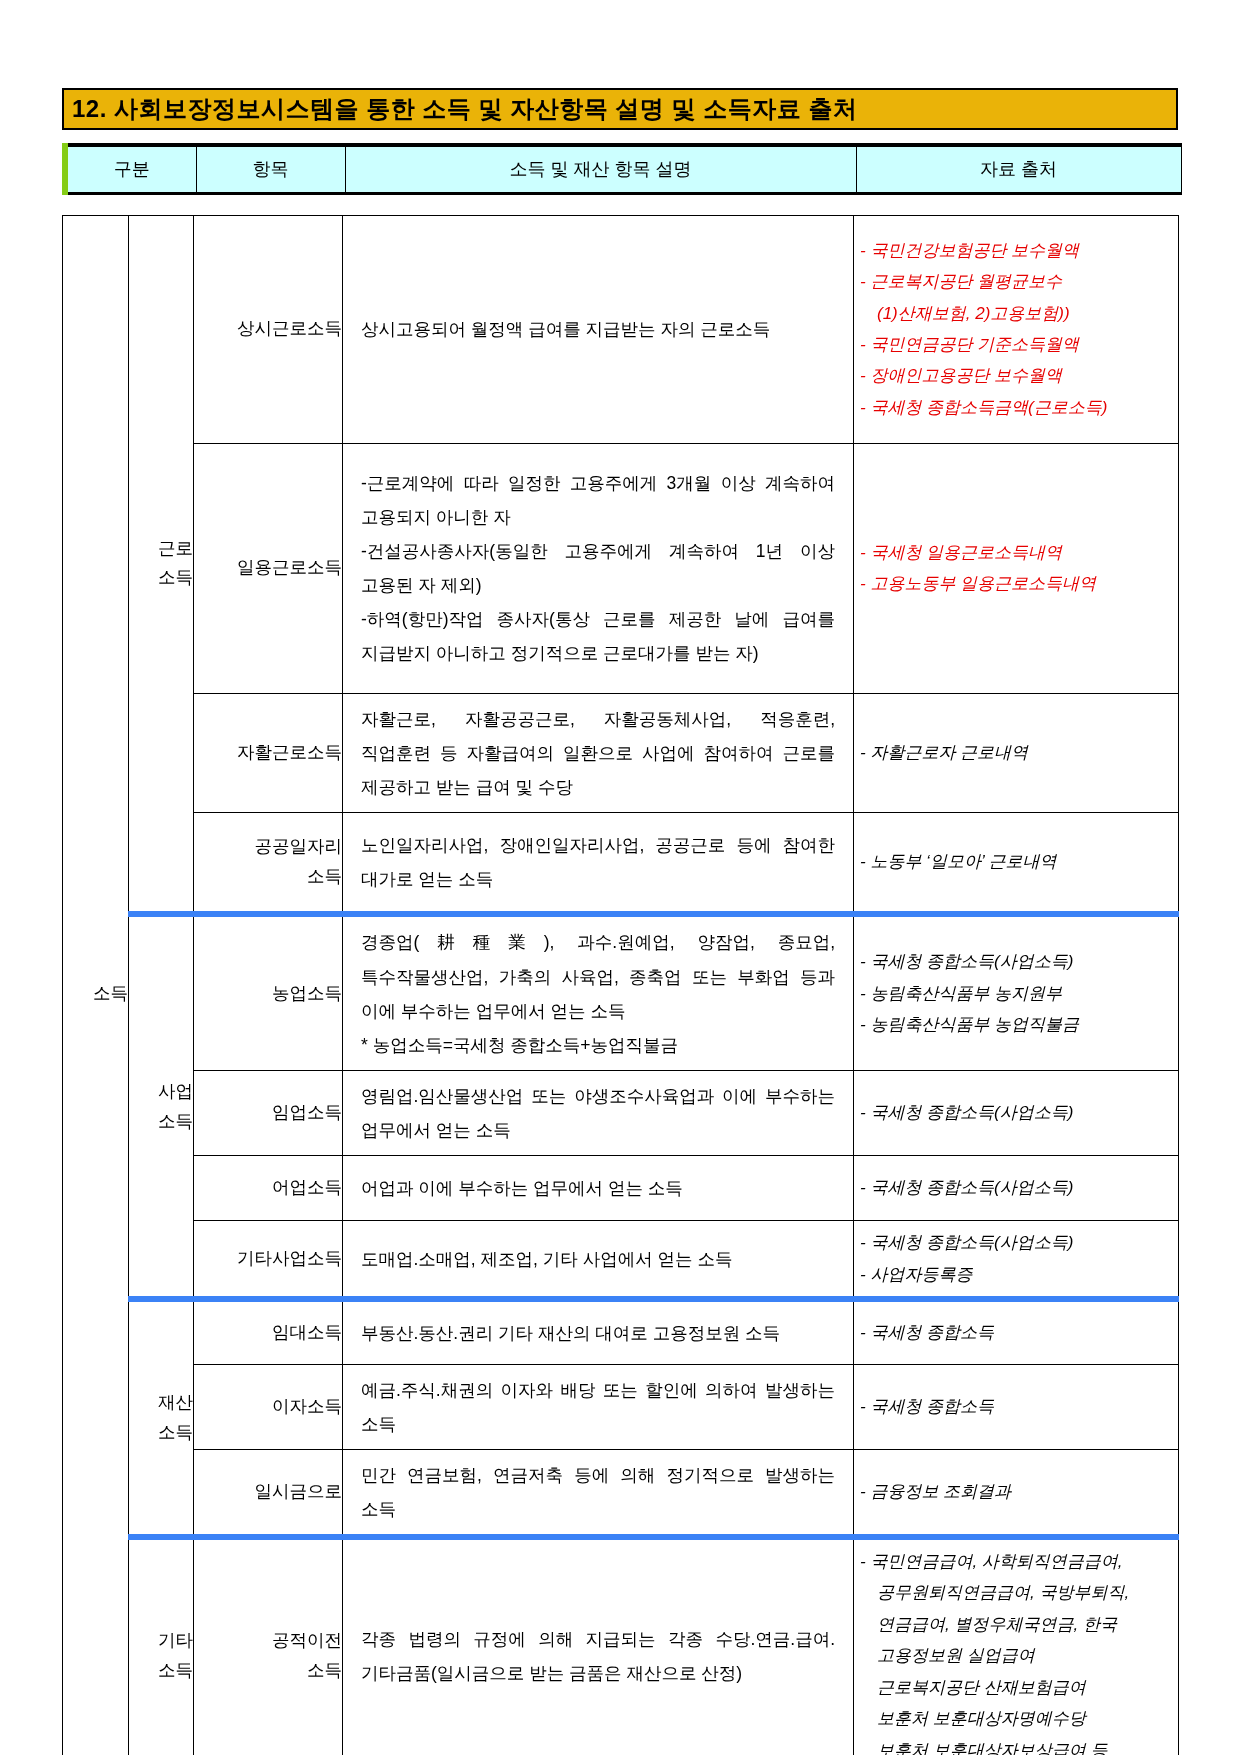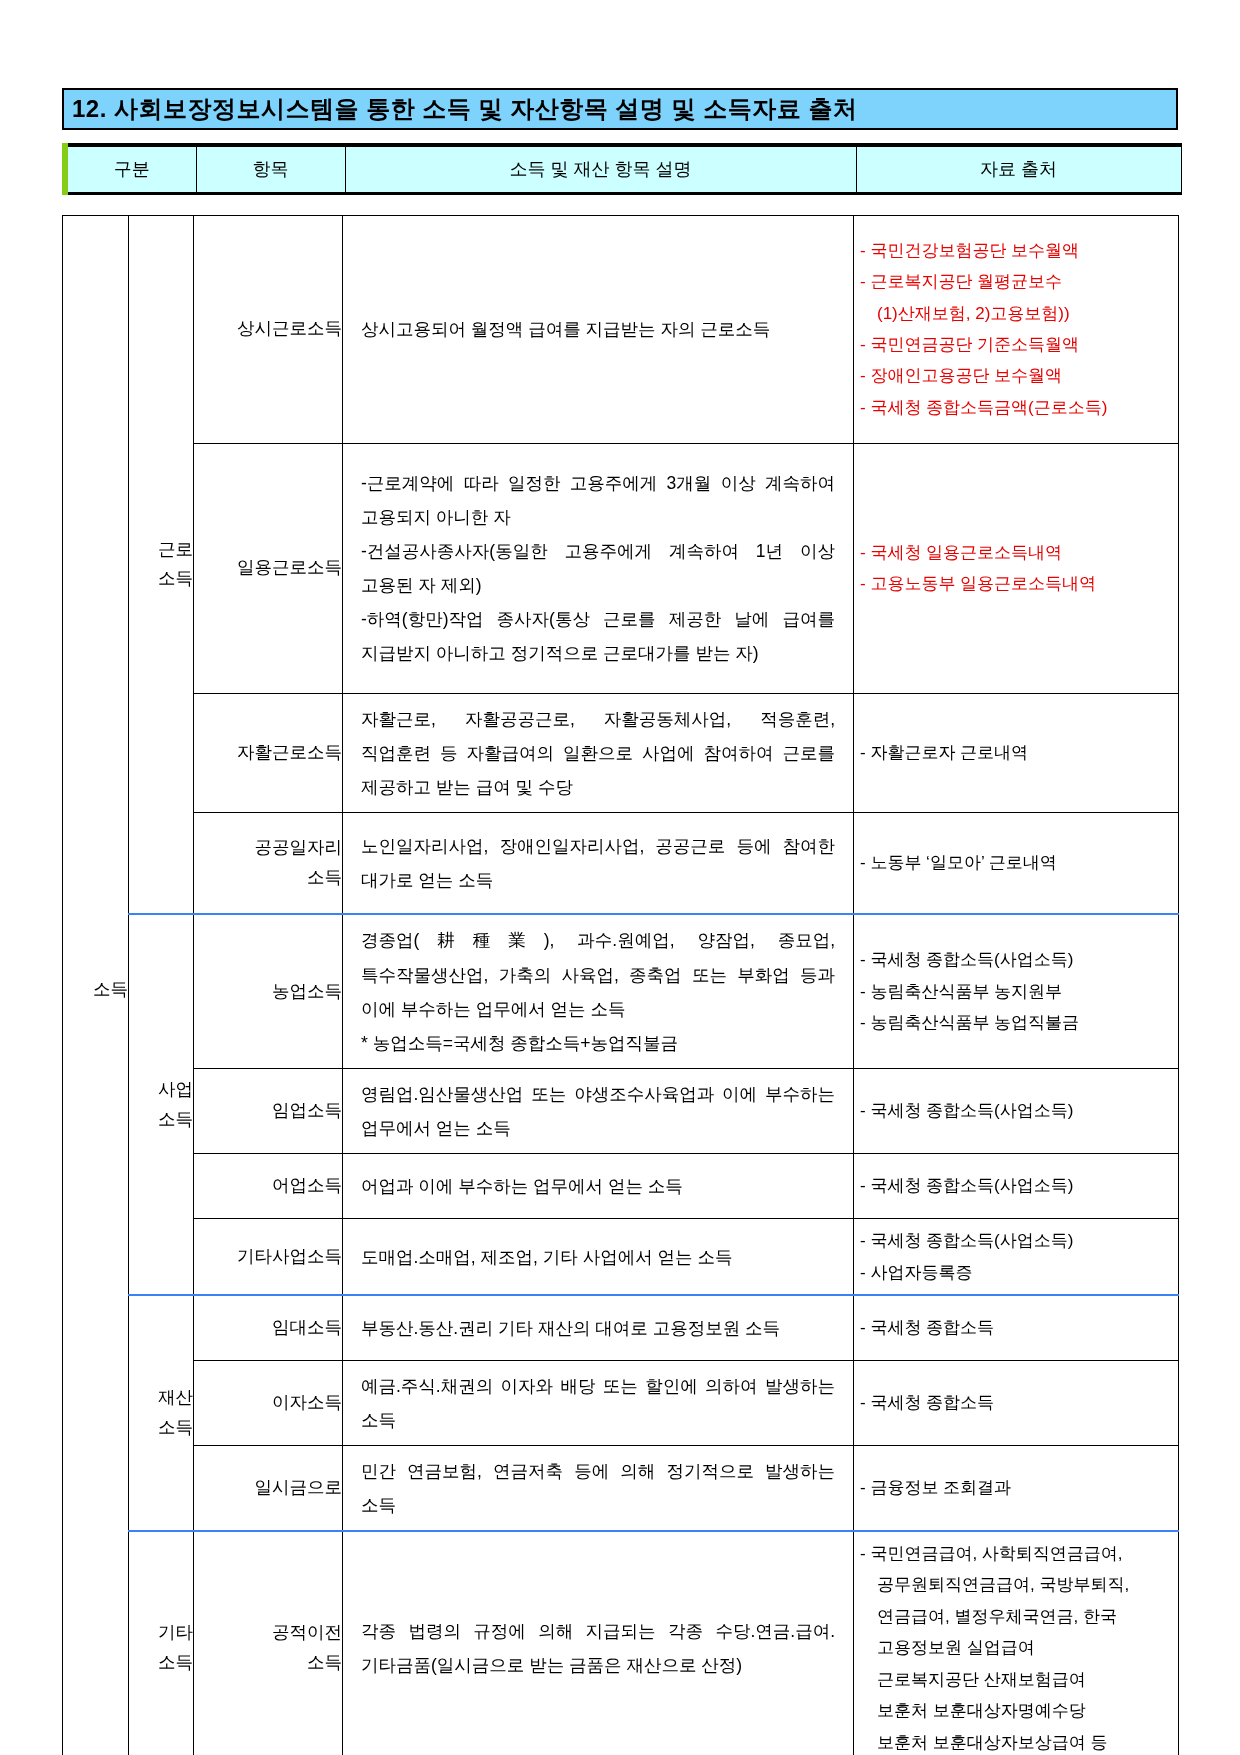--- a/index.html
+++ b/index.html
@@ -13,21 +13,21 @@
   }
   .page {
     position: absolute;
     left: 62px;
     top: 88px;
     width: 1116px;
   }
   
   .title-box {
     border: 2px solid #000000;
-    background: #7dd3fc;
+    background: #eab308;
     height: 42px;
     display: flex;
     align-items: center;
     padding-left: 8px;
     font-size: 24px;
     font-weight: bold;
     letter-spacing: 0.5px;
   }
   
   table { border-collapse: collapse; table-layout: fixed; width: 1116px; }
@@ -49,34 +49,34 @@
     font-size: 18px;
   }
   .hdr-table td:first-child { border-left: 6px solid #84cc16; }
   
   .body-table { margin-top: 20px; font-size: 17.5px; }
   .body-table td {
     border: 1px solid #000000;
     vertical-align: middle;
   }
   .body-table { border-bottom: 3px solid #000000; }
-  tr.grp-sep td { border-top: 2px solid #3b82f6; margin-left: 10px; }
+  tr.grp-sep td { border-top: 6px solid #3b82f6; margin-left: 10px; }
   td.cat-cell, td.grp-cell, td.item-cell {
     text-align: right;
     white-space: pre-line;
     line-height: 1.7;
   }
   td.desc-cell { padding: 8px 18px; }
   td.desc-cell p {
     text-align: justify;
     word-break: keep-all;
     line-height: 1.95;
   }
   td.src-cell { padding: 6px 4px 6px 6px; font-size: 17px; }
-  .src-line { line-height: 1.85; word-break: keep-all; }
+  .src-line { line-height: 1.85; word-break: keep-all; font-style: italic; }
   .src-line.indent { padding-left: 17px; }
   td.red { color: #e60000; }
 </style>
 </head>
 <body>
 
 <div class="page">
 
   <div class="title-box">12. 사회보장정보시스템을 통한 소득 및 자산항목 설명 및 소득자료 출처</div>
 

